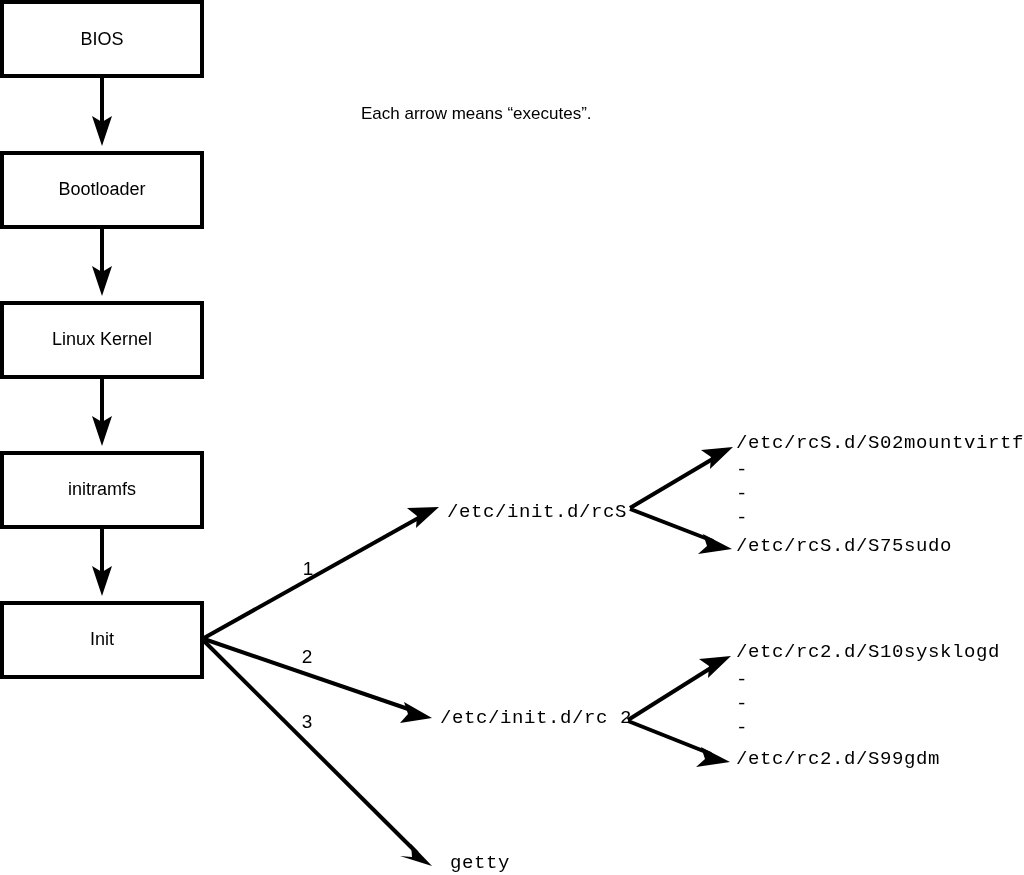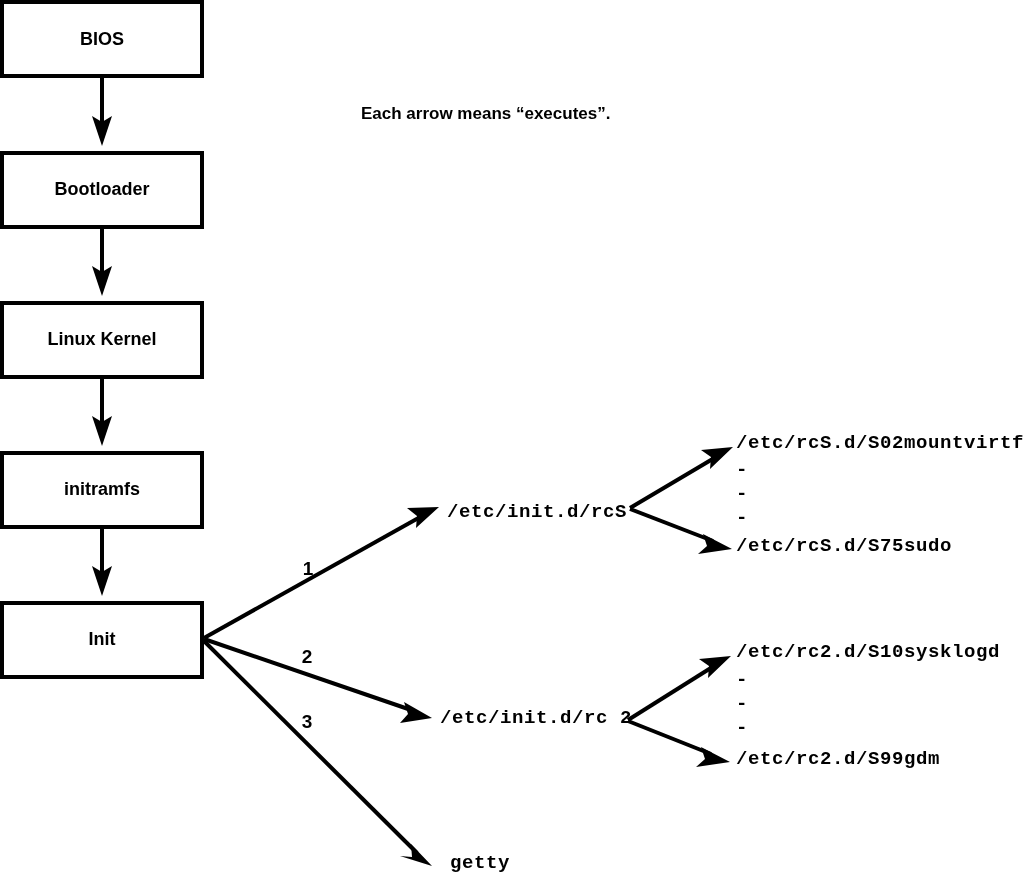--- a/index.html
+++ b/index.html
@@ -11,21 +11,20 @@
     width: 1024px;
     height: 875px;
     overflow: hidden;
     font-family: "Liberation Sans", sans-serif;
   }
   #diagram-root {
     position: relative;
     width: 820px;
     height: 875px;
     background: #ffffff;
-    font-weight: bold;
   }
   svg#boot-diagram {
     display: block;
     width: 1024px;
     height: 875px;
   }
   .node-box {
     fill: #ffffff;
     stroke: #000000;
     stroke-width: 4;

